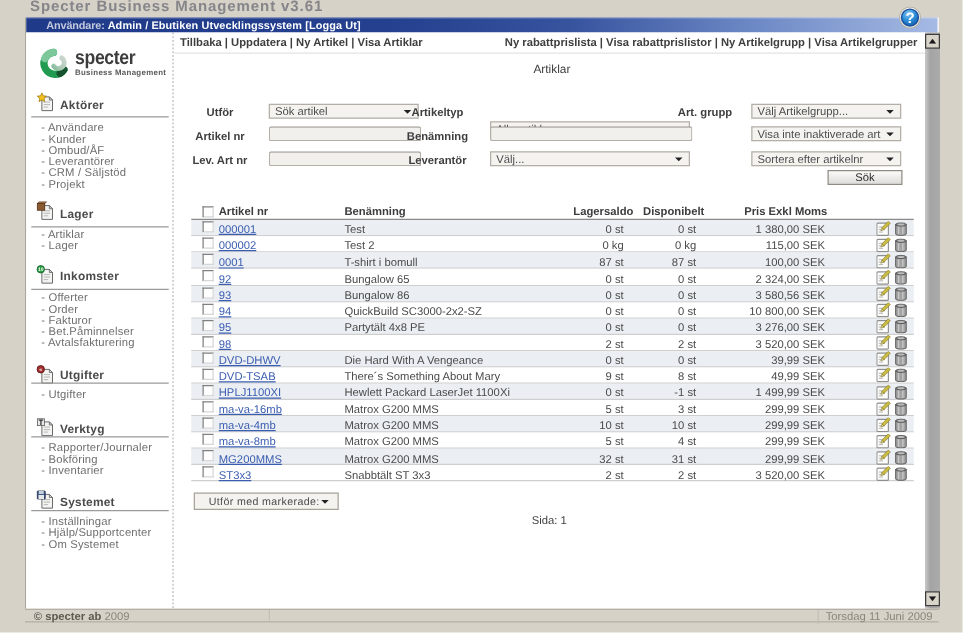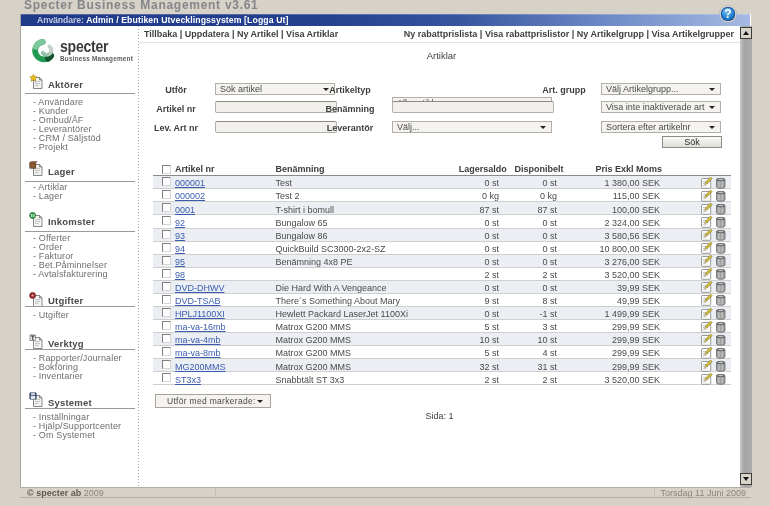--- a/index.html
+++ b/index.html
@@ -364,21 +364,21 @@
         <path d="M1.2 2.6 H7.8 V9.8 a3.3 1.5 0 0 1 -6.6 0 Z" fill="#a2a2a2" stroke="#636363" stroke-width="0.7"></path>
         <ellipse cx="4.5" cy="2.6" rx="3.3" ry="1.3" fill="#777" stroke="#555" stroke-width="0.6"></ellipse>
         <ellipse cx="4.5" cy="2.5" rx="2.2" ry="0.8" fill="#bdbdbd"></ellipse>
         <rect x="2.6" y="4.4" width="0.9" height="6" fill="#c6c6c6"></rect>
         <rect x="5.2" y="4.4" width="0.9" height="6" fill="#c6c6c6"></rect>
       </svg></span>
 </div>
 <div class="trow alt" style="top:254.68px">
 <span class="cb" style="left:9.5px;top:1px"></span>
 <a class="lnk" style="left:22.5px">95</a>
-<span class="c" style="left:123px">Benämning 4x8 PE</span>
+<span class="c" style="left:123px">Partytält 4x8 PE</span>
 <span class="c r" style="right:232px">0 st</span>
 <span class="c r" style="right:174px">0 st</span>
 <span class="c r" style="right:71px">3 276,00 SEK</span>
 <span class="ic" style="left:548px;top:0.5px"><svg width="12" height="12" viewBox="0 0 12 12">
         <rect x="0.5" y="1.5" width="9.2" height="9.8" rx="0.8" fill="#fcfcfa" stroke="#8e8e8e" stroke-width="0.9"></rect>
         <rect x="2" y="4.2" width="4.2" height="0.9" fill="#bcbcbc"></rect>
         <rect x="2" y="6.2" width="5" height="0.9" fill="#bcbcbc"></rect>
         <rect x="2" y="8.2" width="3.4" height="0.9" fill="#bcbcbc"></rect>
         <g transform="rotate(45 7 4.2)">
           <rect x="5.9" y="-0.6" width="2.3" height="7.2" fill="#cdbd40" stroke="#847823" stroke-width="0.5"></rect>

